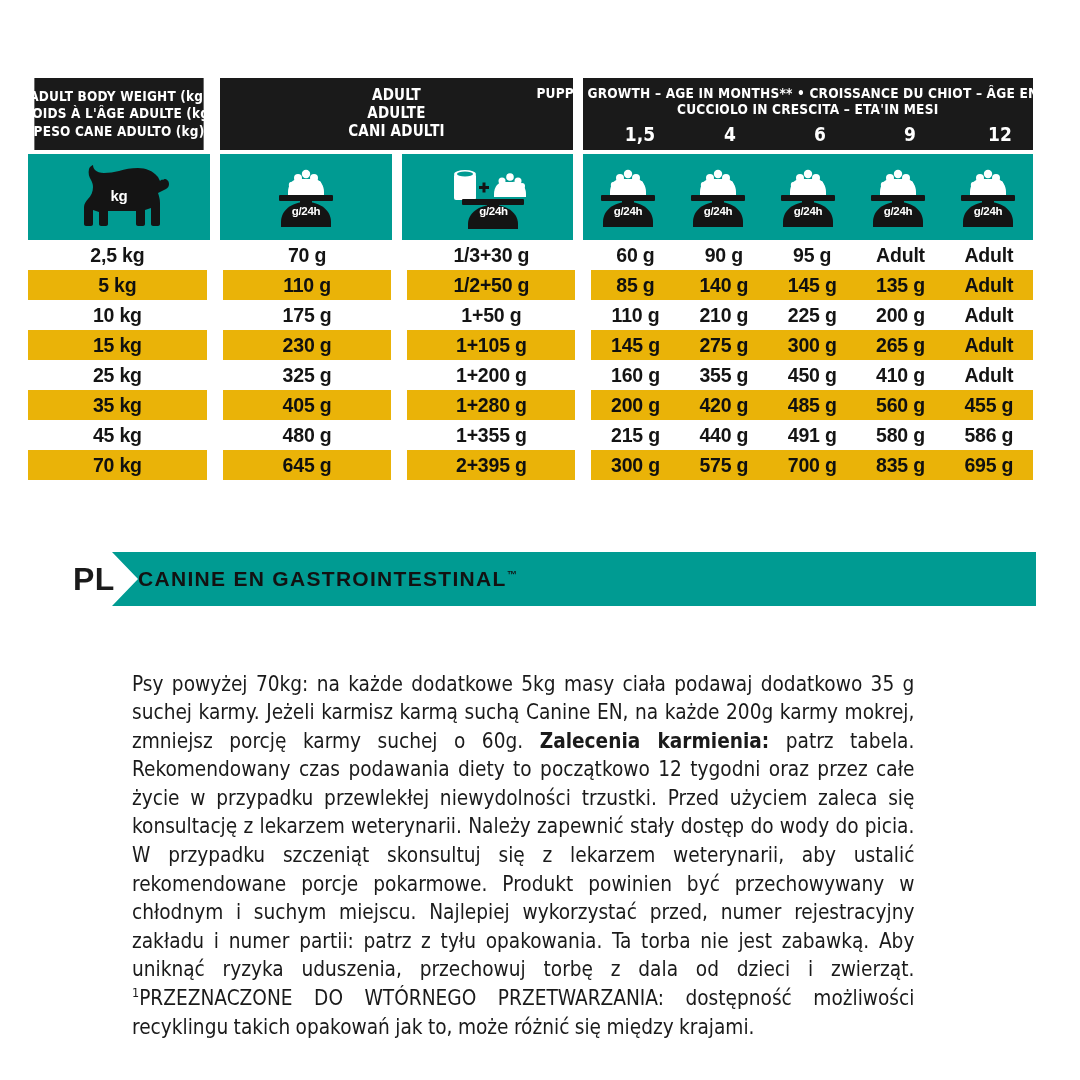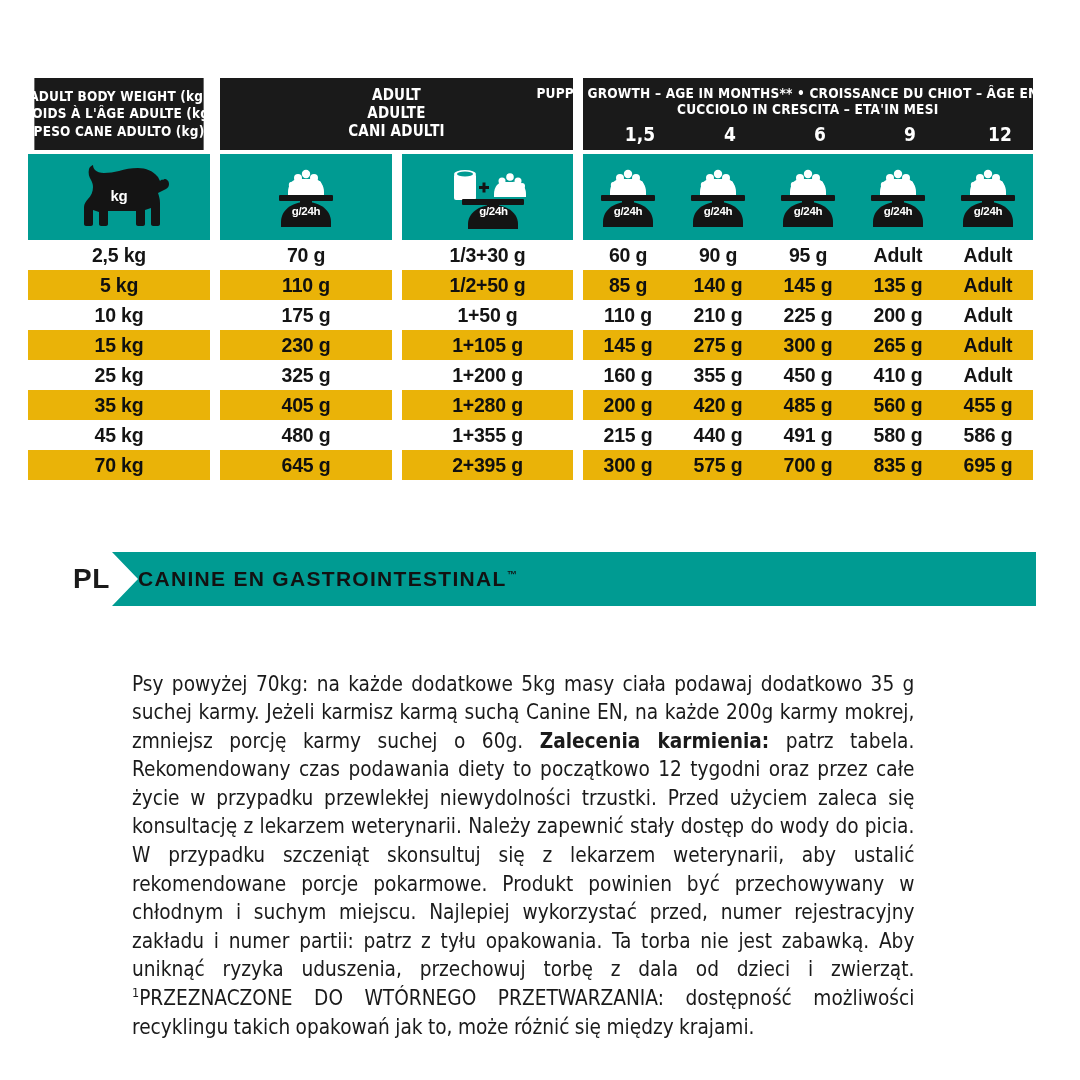--- a/index.html
+++ b/index.html
@@ -55,40 +55,40 @@
   .scale .g24{
     position:absolute;left:50%;top:70%;transform:translate(-50%,-50%);
     color:#ffffff;font-weight:bold;font-size:11.5px;white-space:nowrap;
     font-family:"Liberation Sans",sans-serif;letter-spacing:-.3px;
   }
   .scale.wide{width:100px;}
   .scale.wide svg{width:100px;}
   .scale.wide .g24{left:56%;}
 
   
-  .drow{display:flex;gap:10px;height:30px;}
+  .drow{display:flex;gap:16px;height:30px;}
   .dcell{
     display:flex;align-items:center;justify-content:center;
     font-weight:bold;font-size:19.5px;color:#141414;
     font-family:"Liberation Sans",sans-serif;letter-spacing:-.2px;
   }
   .dcell.c1{width:182px;}
   .dcell.c2{width:172px;}
   .dcell.c3{width:171px;}
   .pgroup{width:450px;display:flex;}
   .pgroup .pc{flex:1;display:flex;align-items:center;justify-content:center;
     font-weight:bold;font-size:19.5px;color:#141414;letter-spacing:-.2px;}
   .drow.alt .dcell,.drow.alt .pgroup{background:#eab308;}
   .drow.alt .dcell,.drow.alt .pgroup .pc{color:#101010;}
 
   
   .banner-wrap{position:absolute;left:40px;top:552px;width:1000px;height:54px;}
   .pl-code{
     position:absolute;left:33px;top:50%;transform:translateY(-50%);
-    font-weight:bold;font-size:28px;color:#1a1a1a;letter-spacing:.5px;
+    font-weight:bold;font-size:32px;color:#1a1a1a;letter-spacing:.5px;
     font-family:"Liberation Sans",sans-serif;
   }
   .banner{
     position:absolute;left:72px;top:0;width:924px;height:54px;
     background:#009B92;
     clip-path:polygon(0 0, 924px 0, 924px 54px, 0 54px, 26px 27px);
   }
   .banner-label{
     position:absolute;left:98px;top:50%;transform:translateY(-50%);
     font-weight:bold;font-size:21px;color:#121212;letter-spacing:1.3px;

